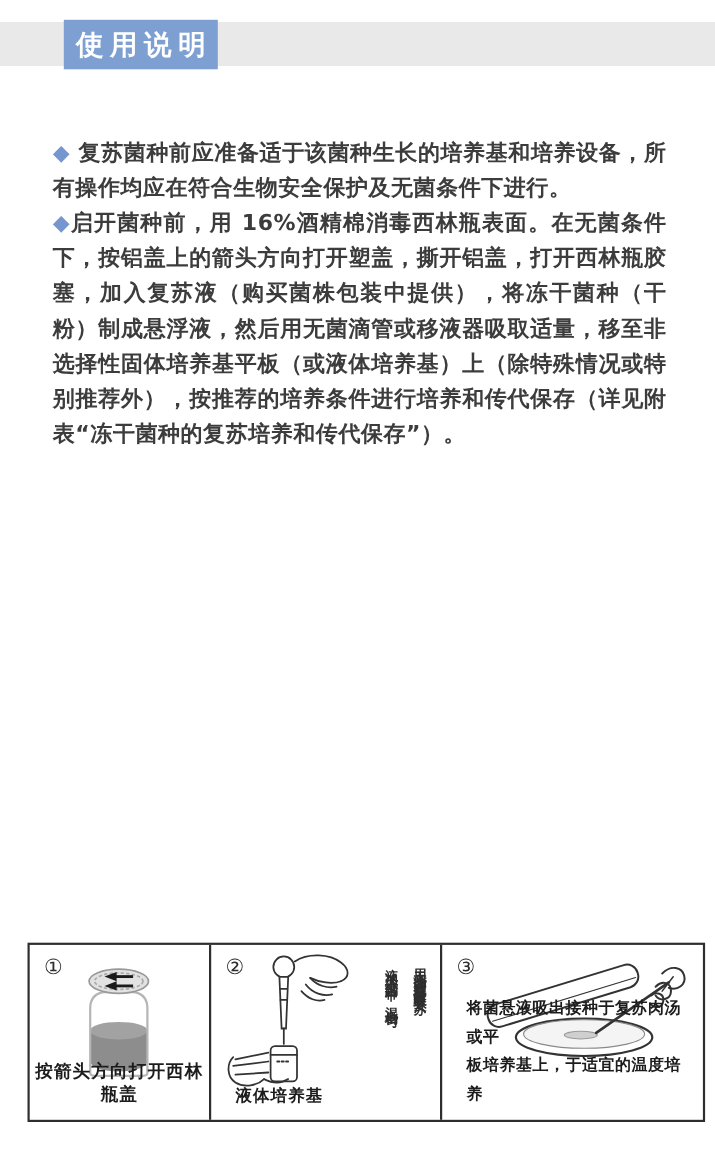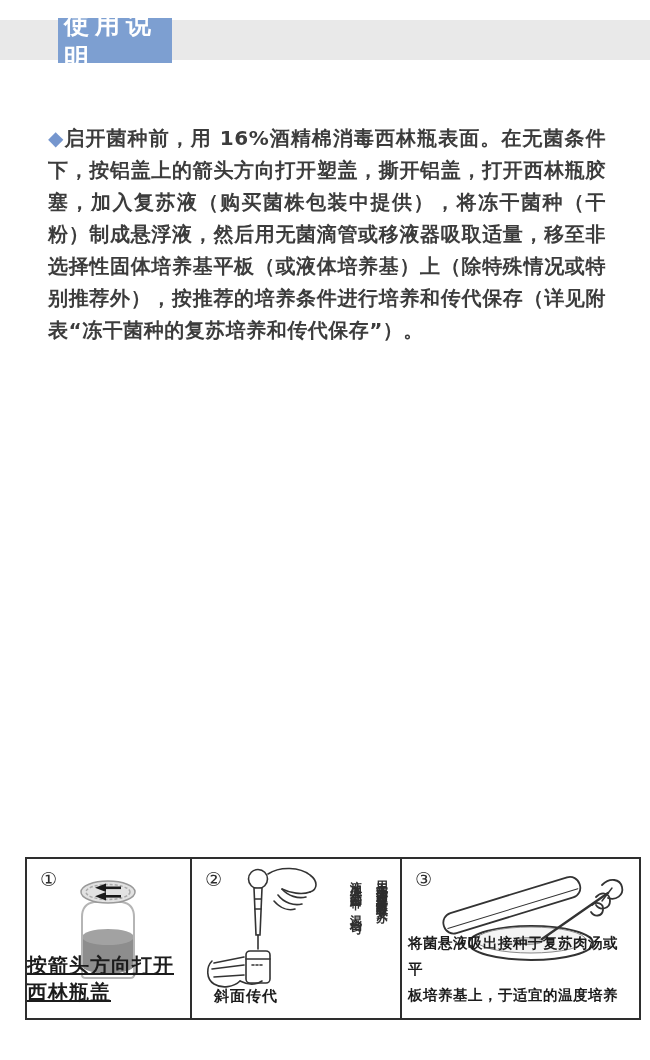--- a/index.html
+++ b/index.html
@@ -6,21 +6,21 @@
   .page {
     position:relative; width:650px; height:1060px; background:#ffffff;
     font-family:"DejaVu Sans","Liberation Sans",sans-serif; overflow:hidden;
   }
   
   .header-bar {
     position:absolute; left:0; top:20px; width:650px; height:40px;
     background:#e9e9e9;
   }
   .title-box {
-    position:absolute; left:58px; top:-2px; width:114px; height:45px;
+    position:absolute; left:58px; top:-2px; width:140px; height:45px;
     background:#7d9fd1; color:#ffffff;
     display:flex; align-items:center; justify-content:center;
     font-size:25px; font-weight:bold; letter-spacing:6px; padding-left:6px;
     box-sizing:border-box;
   }
   
   .content {
     position:absolute; left:48px; top:122px; width:558px;
     font-size:20px; font-weight:bold; line-height:32px;
     color:#3c3c3c; text-align:justify; letter-spacing:0.5px;
@@ -34,23 +34,23 @@
     background:#ffffff;
   }
   .panel { position:relative; box-sizing:border-box; height:100%; }
   .panel-1 { width:165px; border-right:2px solid #2e2e2e; }
   .panel-2 { width:210px; border-right:2px solid #2e2e2e; }
   .panel-3 { flex:1; }
   .stepnum {
     position:absolute; left:13px; top:9px; font-size:19px; color:#2e2e2e;
   }
   .cap { position:absolute; font-weight:bold; color:#1c1c1c; }
-  .cap-1 { left:0; right:0; bottom:12px; text-align:left; font-size:20px; letter-spacing:1px;text-decoration:underline; }
+  .cap-1 { left:0; right:0; bottom:12px; text-align:center; font-size:16px; letter-spacing:1px; }
   .cap-2 { left:22px; bottom:12px; font-size:15px; letter-spacing:1px; }
-  .cap-3 { left:6px; right:10px; bottom:10px; font-size:14.5px; line-height:26px; letter-spacing:0.5px; }
+  .cap-3 { left:22px; right:10px; bottom:10px; font-size:14.5px; line-height:26px; letter-spacing:0.5px; }
   .vnote {
     position:absolute; right:10px; top:12px; height:134px;
     display:flex; flex-direction:row-reverse; gap:9px;
   }
   .vcol {
     writing-mode:vertical-rl; font-size:12px; font-weight:bold;
     letter-spacing:2.5px; color:#2e2e2e;
   }
   .illus { position:absolute; }
   .illus-vial  { left:34px; top:16px; }
@@ -61,20 +61,21 @@
 </head>
 <body>
 
 <div class="page">
 
   <div class="header-bar">
     <div class="title-box">使用说明</div>
   </div>
 
   <div class="content">
+    <p><span class="bullet">◆</span><span> 复苏菌种前应准备适于该菌种生长的培养基和培养设备，所有操作均应在符合生物安全保护及无菌条件下进行。</span></p>
     <p><span class="bullet">◆</span><span>启开菌种前，用 16%酒精棉消毒西林瓶表面。在无菌条件下，按铝盖上的箭头方向打开塑盖，撕开铝盖，打开西林瓶胶塞，加入复苏液（购买菌株包装中提供），将冻干菌种（干粉）制成悬浮液，然后用无菌滴管或移液器吸取适量，移至非选择性固体培养基平板（或液体培养基）上（除特殊情况或特别推荐外），按推荐的培养条件进行培养和传代保存（详见附表“冻干菌种的复苏培养和传代保存”）。</span></p>
   </div>
 
   <div class="figure">
 
     <div class="panel panel-1">
       <span class="stepnum">①</span>
       <div class="illus illus-vial">
         <svg width="95" height="108" viewBox="0 0 95 108">
 
@@ -124,21 +125,21 @@
             <path d="M14,104 L46,100"></path>
             <path d="M16,112 L46,110"></path>
             <path d="M42,116 C50,120 58,120 64,116"></path>
           </g>
         </svg>
       </div>
       <div class="vnote">
         <div class="vcol">用无菌滴管或移液器吸取复苏</div>
         <div class="vcol">液加入冻干菌种中，混合均匀</div>
       </div>
-      <div class="cap cap-2">斜面传代</div>
+      <div class="cap cap-2">液体培养基</div>
     </div>
 
     <div class="panel panel-3">
       <span class="stepnum">③</span>
       <div class="illus illus-petri">
         <svg width="200" height="95" viewBox="0 0 200 95">
           <g fill="none" stroke="#333333" stroke-width="1.8" stroke-linecap="round">
 
             <g transform="rotate(-17 85 35)">
               <rect x="15" y="24" width="142" height="21" rx="10" fill="#ffffff"></rect>

